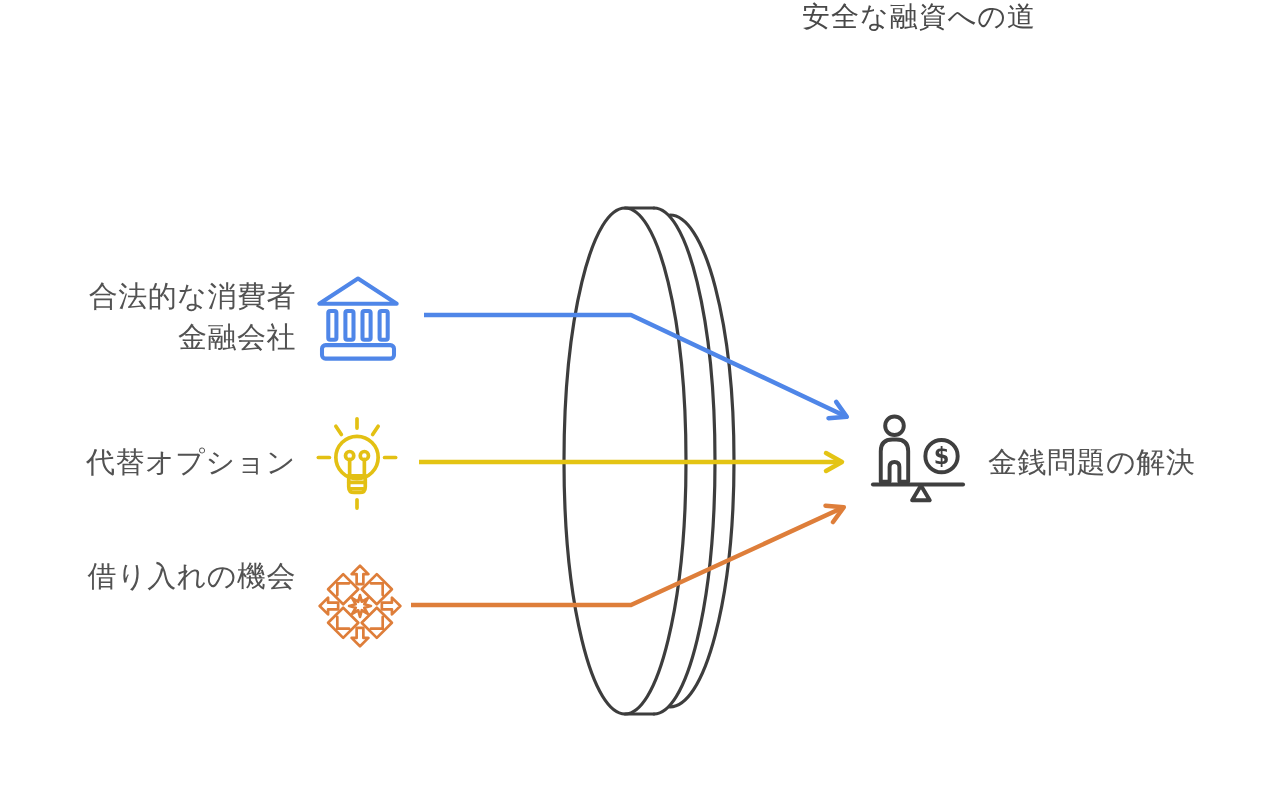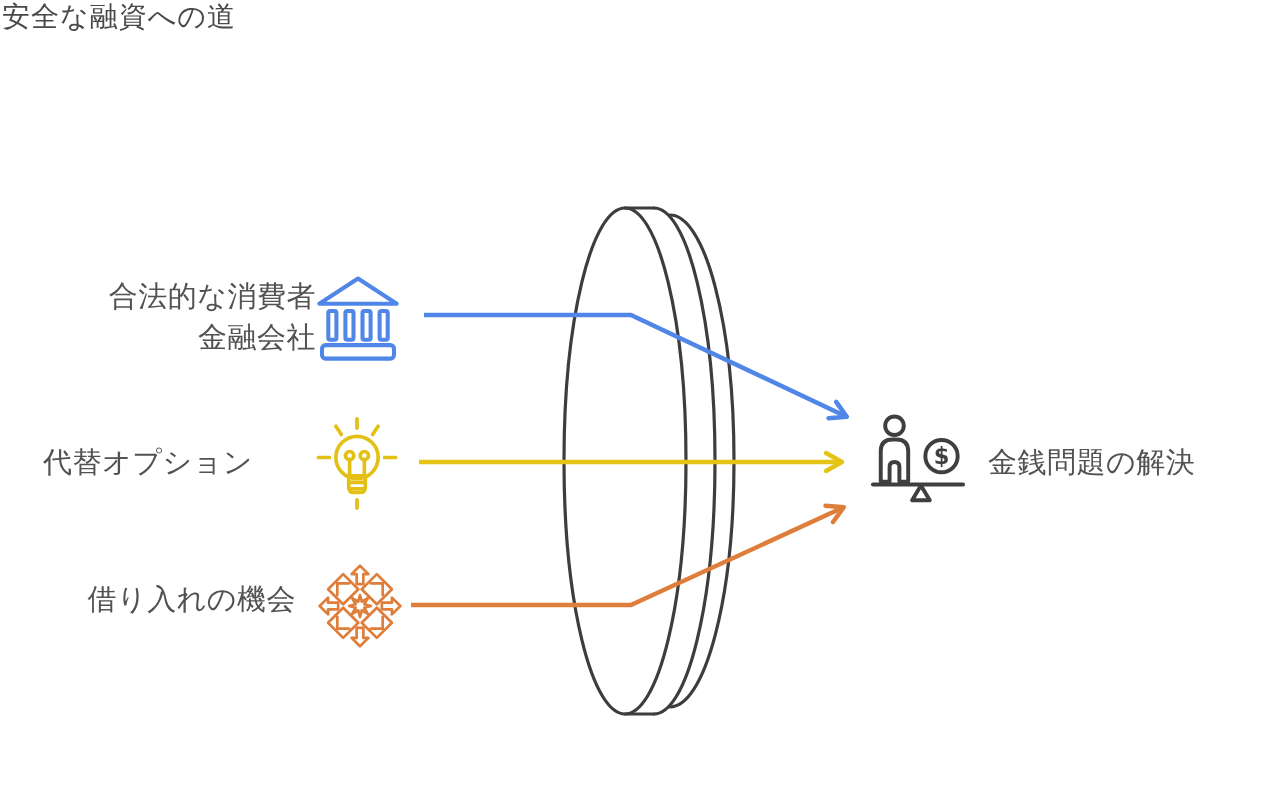--- a/index.html
+++ b/index.html
@@ -25,37 +25,37 @@
   .icon-box svg { display: block; width: 100%; height: 100%; }
   .label {
     z-index: 2;
     color: #525252;
     font-size: 29px;
     line-height: 41px;
     letter-spacing: 0.5px;
     text-align: center;
   }
   #title {
-    left: 2px; top: 85;
+    left: 16px; top: 85;
     width: 1020px;
-    text-align: left;
+    text-align: right;
     color: #494949;
     font-size: 28px;
     line-height: 34px;
     letter-spacing: 1px;
     z-index: 2;
   }
   .src-label {
     left: 0;
     width: 296px;
     text-align: right;
   }
-  #source-label-1 { top: 276px; height: 82px; padding-left: 20px; }
-  #source-label-2 { top: 442px; line-height: 40px; text-align: center; }
-  #source-label-3 { top: 579px; line-height: 40px; }
+  #source-label-1 { top: 276px; height: 82px; }
+  #source-label-2 { top: 442px; line-height: 40px; }
+  #source-label-3 { top: 556px; line-height: 40px; }
   #outcome-label  { left: 988px; top: 442px; line-height: 40px; }
   #bank-icon-box      { left: 313px; top: 272px; width: 90px; height: 94px; }
   #lightbulb-icon-box { left: 311px; top: 416px; width: 92px; height: 94px; }
   #ornament-icon-box  { left: 318px; top: 564px; width: 84px; height: 84px; }
   #balance-icon-box   { left: 868px; top: 414px; width: 100px; height: 98px; }
 </style>
 </head>
 <body>
 
 <div id="canvas">

